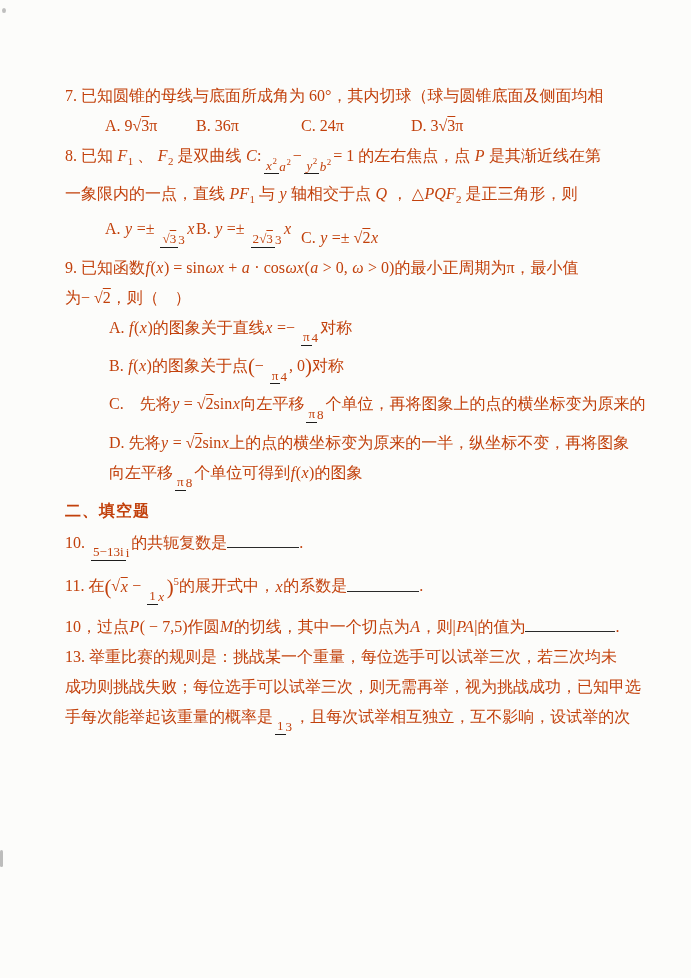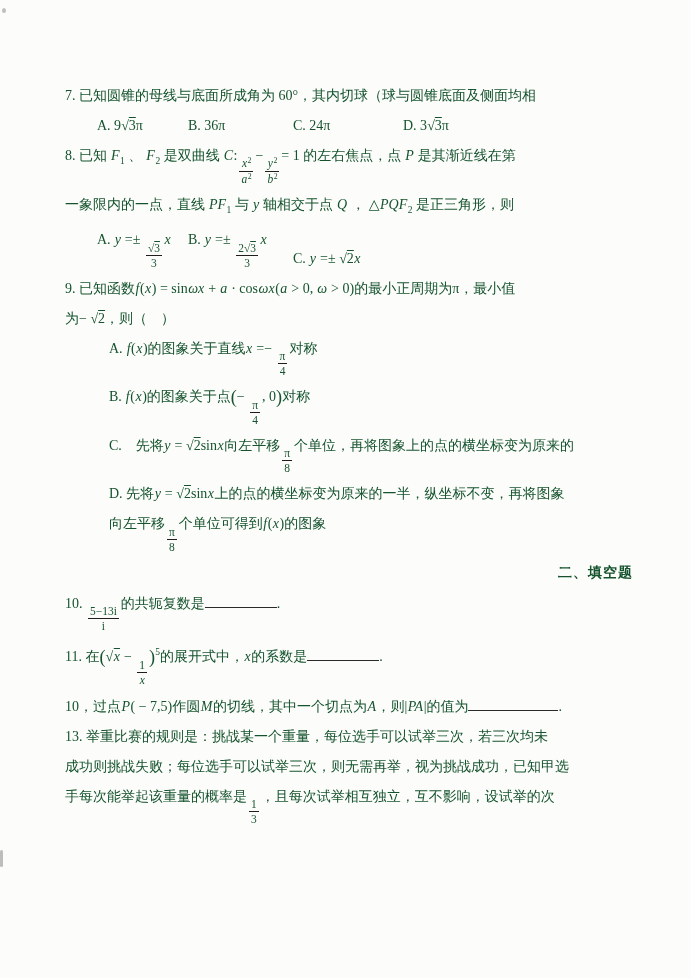--- a/index.html
+++ b/index.html
@@ -6,42 +6,42 @@
   body{
     width:691px;height:978px;
     background:#f4f4f2;
     font-family:"Liberation Serif","DejaVu Serif",serif;
     overflow:hidden;
   }
   .page{
     position:relative;
     width:691px;height:978px;
     background:#fcfcfa;
-    color:#14532d;
-    font-size:14px;
+    color:#c2410c;
+    font-size:16px;
     line-height:20px;
   }
   .content{
     position:absolute;
     left:65px;top:86px;right:58px;
   }
   .line{display:block;margin-bottom:10px;white-space:nowrap;}
   .indent{margin-left:44px;}
-  .optrow{display:flex;align-items:flex-end;margin-left:32px;}
+  .optrow{display:flex;align-items:flex-end;margin-left:40px;}
   .opt{flex:none;}
   .o1{width:91px;}
   .o2{width:105px;}
   .o3{width:110px;}
   .o4{flex:1;}
-  .sec-title{font-weight:bold;letter-spacing:1px;text-align:right;}
+  .sec-title{font-weight:bold;letter-spacing:1px;}
   
   i{font-style:italic;padding:0 .5px;}
   sup{font-size:.68em;}
   sub{font-size:.68em;}
-  .fr{display:inline-flex;flex-direction:column;text-align:center;vertical-align:-0.65em;line-height:1.05;font-size:.82em;margin:0 2px;}
+  .fr{display:inline-flex;flex-direction:row;text-align:center;vertical-align:-0.65em;line-height:1.05;font-size:.82em;margin:0 2px;}
   .fr .nu{display:block;border-bottom:1px solid #1e1d1c;padding:0 2px 1px;}
   .fr .de{display:block;padding-top:1px;}
   .rt{white-space:nowrap;}
   .rt .ov{text-decoration:overline;}
   .bp{font-size:1.3em;vertical-align:-0.12em;}
   .bl{display:inline-block;width:72px;height:1em;border-bottom:1px solid #2a2a2a;vertical-align:baseline;}
   .bl.wide{width:90px;}
   
   .speck-top-left{position:absolute;left:2px;top:8px;width:4px;height:5px;background:#8d8d8d;border-radius:50%;opacity:.55;}
   .smudge-left-edge{position:absolute;left:0;top:850px;width:3px;height:17px;background:#7d7d7d;opacity:.5;border-radius:2px;}

